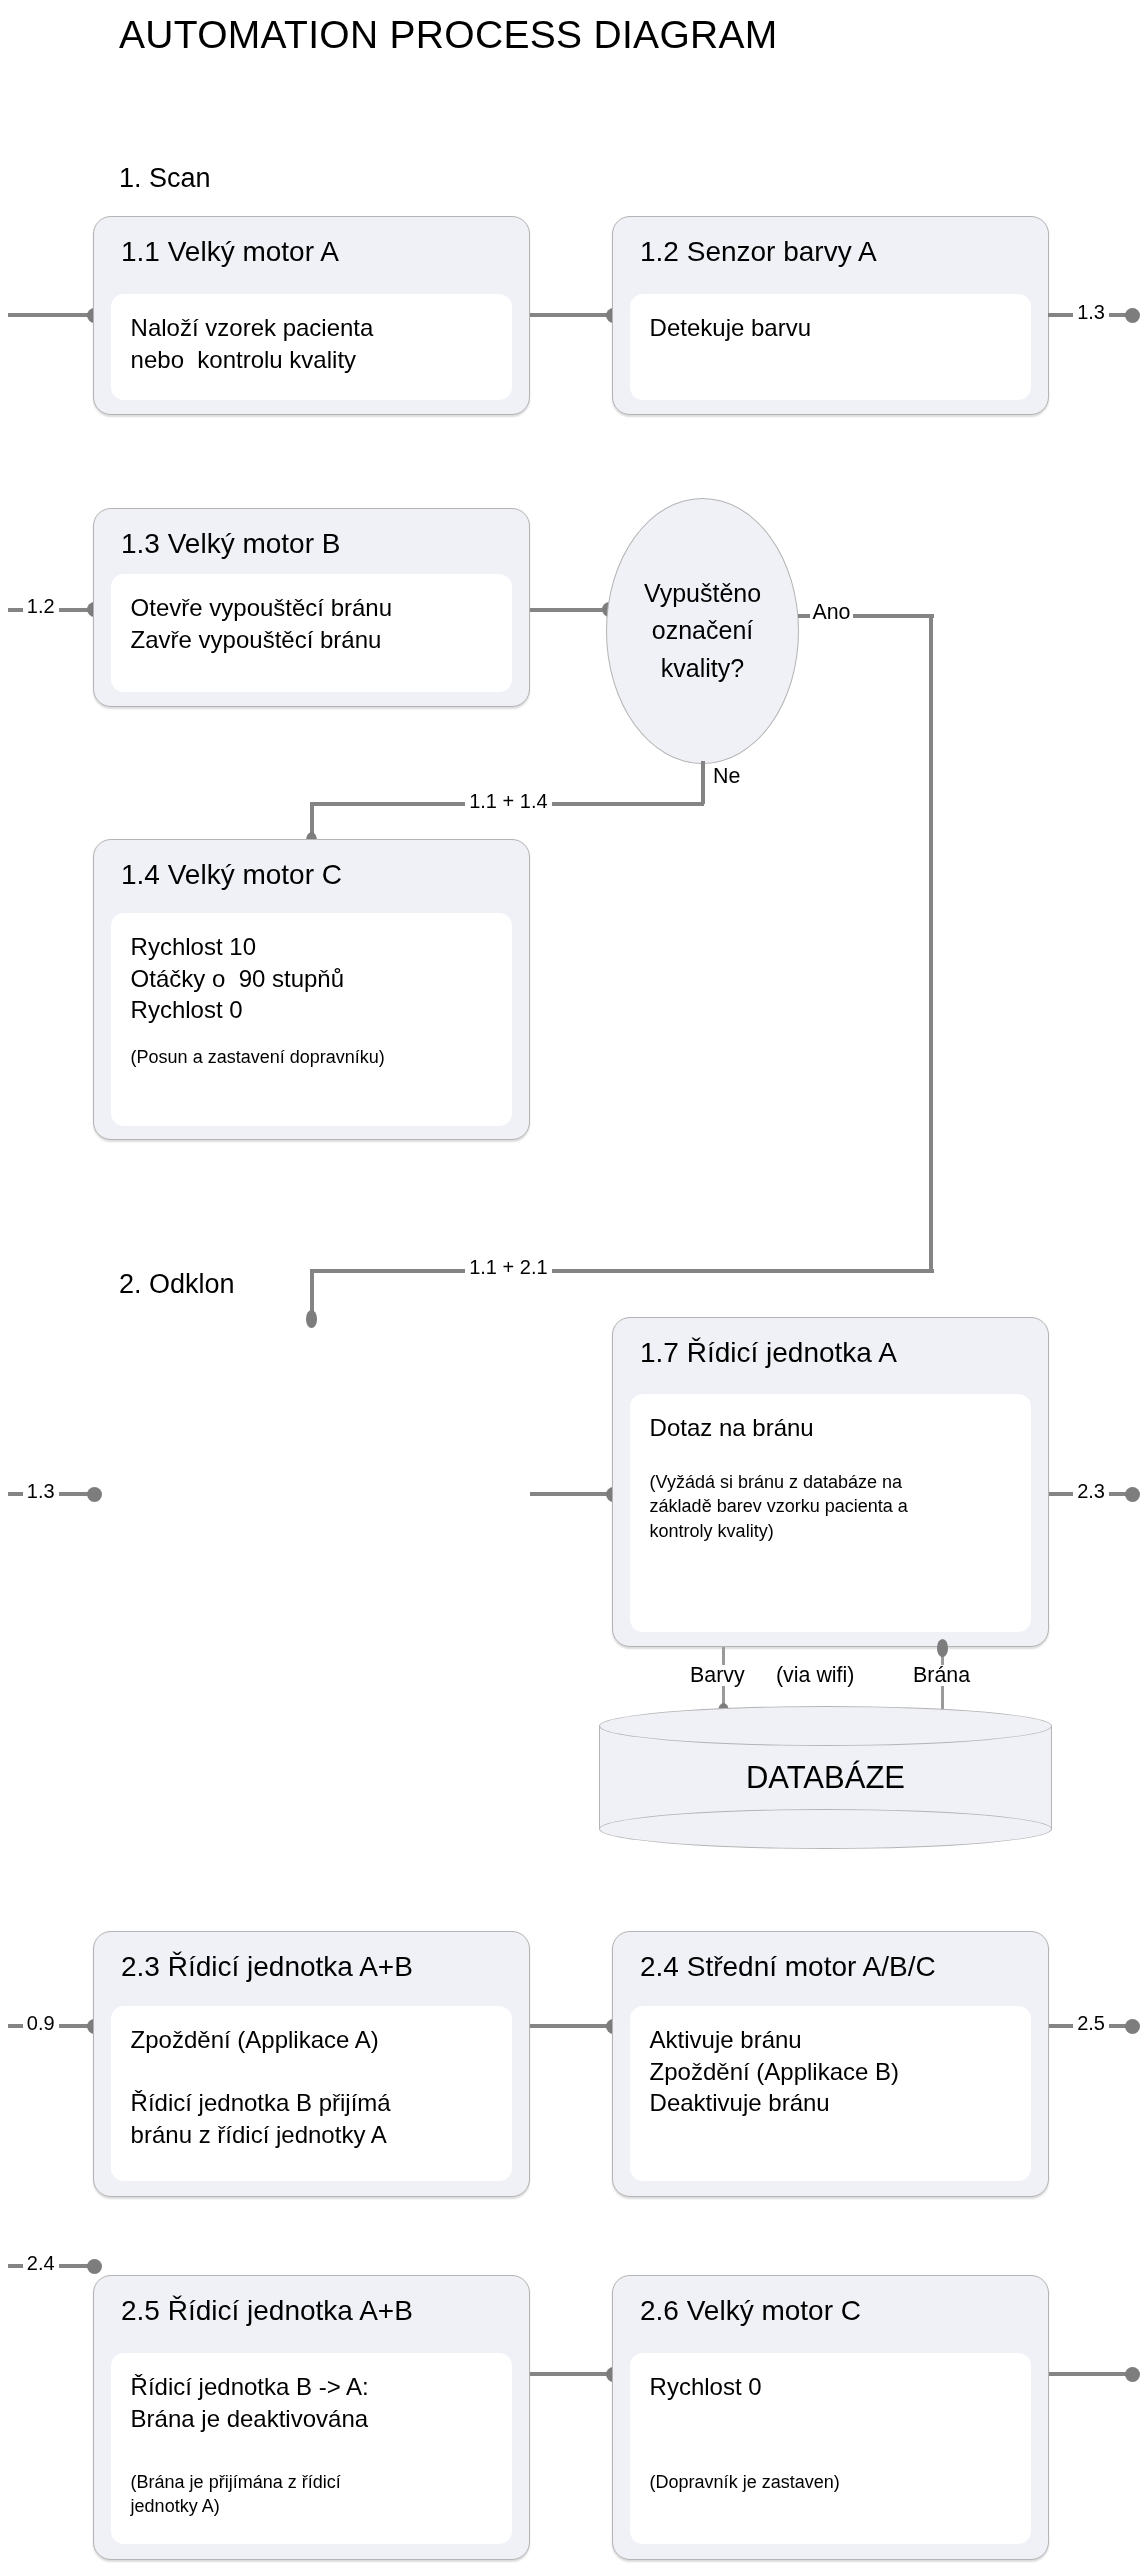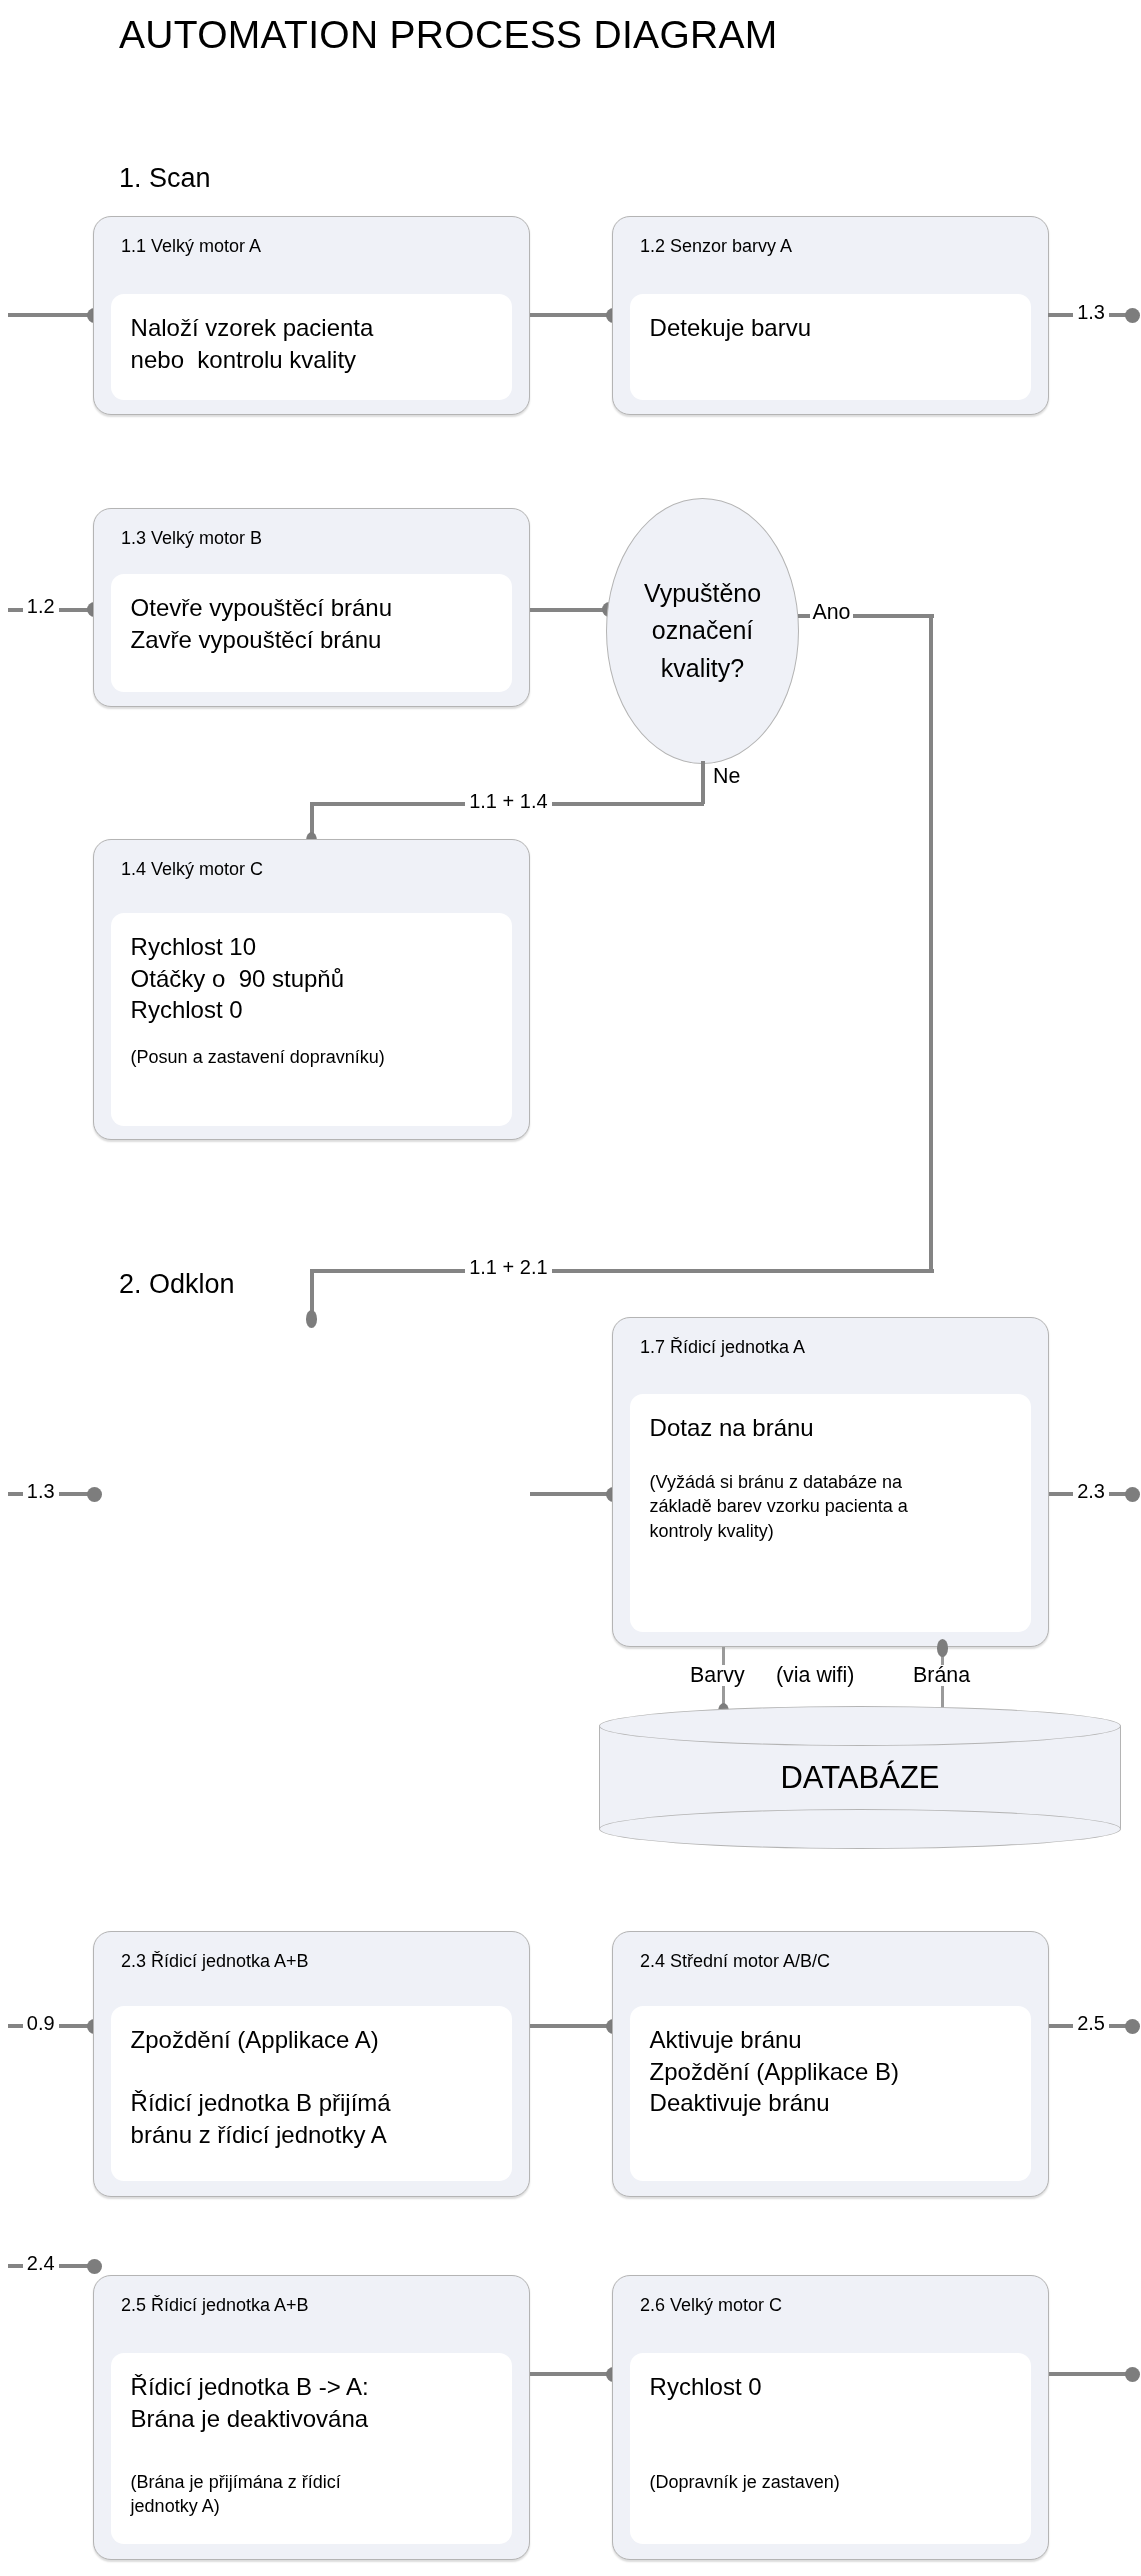--- a/index.html
+++ b/index.html
@@ -10,21 +10,21 @@
 
   
   .title{position:absolute;left:119px;top:13px;font-size:39px;letter-spacing:0.3px;
          font-weight:400;white-space:nowrap;}
   .section-label{position:absolute;font-size:27px;white-space:nowrap;}
 
   
   .node{position:absolute;box-sizing:border-box;background:#eff1f7;
         border:1.8px solid #b4b4b4;border-radius:18px;
         box-shadow:0 1.8px 1.8px rgba(0,0,0,0.14);}
-  .node .node-title{position:absolute;left:27px;top:20px;font-size:18px;
+  .node .node-title{position:absolute;left:27px;top:20px;font-size:28px;
         white-space:nowrap;line-height:1.1;}
   .node .node-body{position:absolute;left:16.6px;right:16.6px;bottom:15.5px;
         background:#ffffff;border-radius:13px;overflow:hidden;}
   .node .node-body .lines{position:absolute;left:20px;top:18px;right:10.7px;
         font-size:24px;line-height:1.32;white-space:pre-wrap;}
   .node .node-body .note{position:absolute;left:20px;right:13px;font-size:18px;
         line-height:1.35;white-space:pre-wrap;}
 
   
   .decision{position:absolute;box-sizing:border-box;background:#eff1f7;
@@ -163,21 +163,21 @@
   <div class="thin-v" style="left:722px;top:1647px;height:73px;"></div>
   <div class="dot-sm" style="left:718px;top:1703px;"></div>
   <div class="port-label" style="left:687px;top:1665px;">Barvy</div>
 
   <div class="port-label" style="left:773px;top:1665px;">(via wifi)</div>
 
   <div class="thin-v" style="left:941px;top:1647px;height:73px;"></div>
   <div class="dot-sm" style="left:937px;top:1639px;"></div>
   <div class="port-label" style="left:910px;top:1665px;">Brána</div>
 
-  <div class="db" style="left:599px;top:1706px;width:522px;height:143px;">
+  <div class="db" style="left:599px;top:1706px;width:453px;height:143px;">
     <div class="db-body"></div>
     <div class="db-top"></div>
     <div class="db-bot"></div>
     <div class="db-label">DATABÁZE</div>
   </div>
 
   <div class="hline" style="left:8.3px;top:2024px;width:88px;"></div>
   <div class="edge-label" style="left:22.6px;top:2013px;">0.9</div>
   <div class="dot" style="left:87px;top:2019px;"></div>
 

